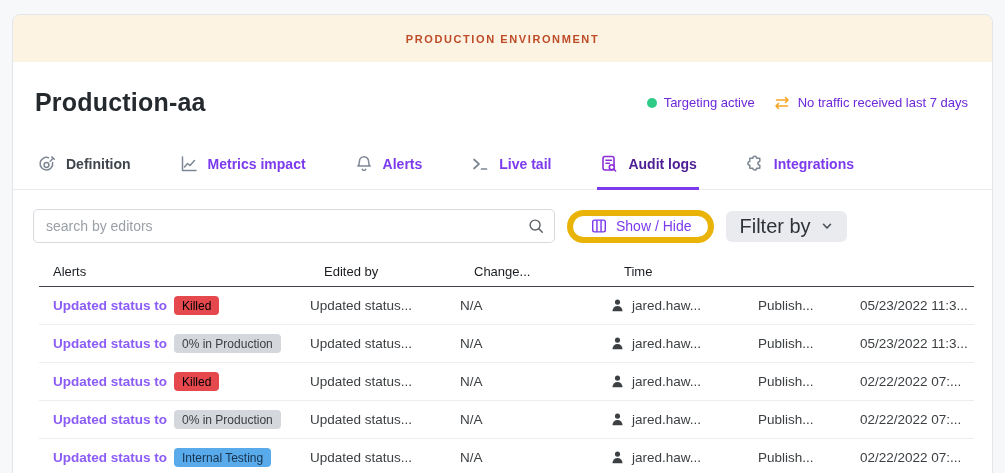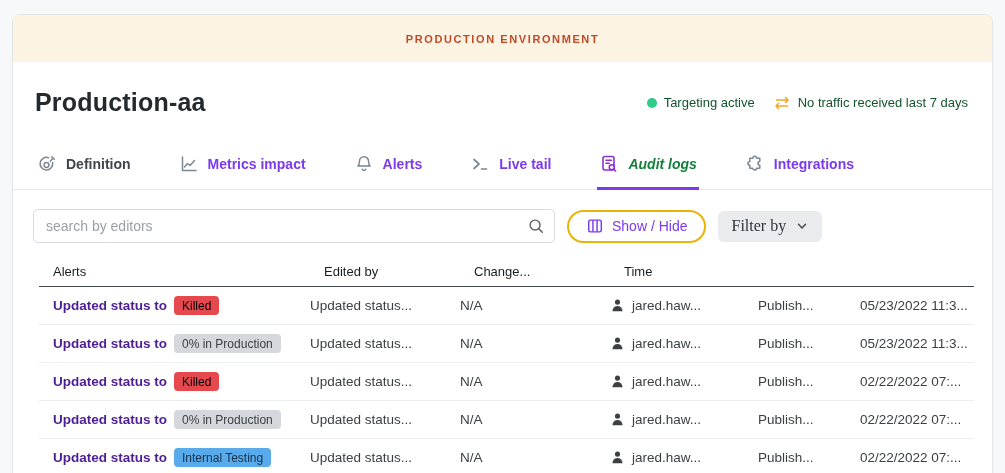--- a/index.html
+++ b/index.html
@@ -32,40 +32,40 @@
     display: flex; align-items: center; justify-content: space-between;
     padding: 26px 24px 0 22px;
   }
   .page-title {
     font-size: 25px;
     font-weight: bold;
     color: #24292E;
     letter-spacing: 0.2px;
   }
   .status-group { display: flex; align-items: center; gap: 18px; }
-  .status-item { display: flex; align-items: center; gap: 7px; font-size: 13px; color: #14532d; }
+  .status-item { display: flex; align-items: center; gap: 7px; font-size: 13px; color: #6d28d9; }
   .dot-green { width: 10px; height: 10px; border-radius: 50%; background: #2FCB87; }
   
   .tabs {
     display: flex; align-items: flex-end; gap: 44px;
     margin-top: 26px;
     padding: 0 22px;
     border-bottom: 1px solid #E8EAED;
   }
   .tab {
     display: flex; align-items: center; gap: 9px;
     padding: 11px 2px 13px 2px;
     cursor: pointer;
     border-bottom: 3px solid transparent;
     margin-bottom: -1px;
   }
   .tab .tab-label { font-size: 14px; font-weight: bold; color: #7C3AED; }
   .tab.muted .tab-label { color: #3F454D; }
   .tab.active { border-bottom-color: #7C3AED; }
-  .tab.active .tab-label { color: #15803d; font-style: italic; }
+  .tab.active .tab-label { color: #4c1d95; }
   .tab svg { flex: none; }
   
   .toolbar {
     display: flex; align-items: center;
     padding: 19px 22px 0 20px;
   }
   .search-wrap { position: relative; width: 522px; }
   .search-input {
     width: 100%; height: 34px;
     border: 1px solid #D6DADF;
@@ -76,37 +76,37 @@
     font-family: inherit;
     outline: none;
     background: #fff;
   }
   .search-input::placeholder { color: #9AA0A6; }
   .search-ic { position: absolute; right: 10px; top: 8px; }
   .showhide-btn {
     margin-left: 12px;
     display: flex; align-items: center; gap: 8px;
     height: 33px; padding: 0 17px;
-    border: 2px solid #eab308;
+    border: 6px solid #eab308;
     border-radius: 17px;
     background: #fff;
     color: #7C3AED;
     font-size: 14px; font-weight: 500;
     font-family: inherit;
     cursor: pointer;
   }
   .filter-btn {
     margin-left: 12px;
     display: flex; align-items: center; gap: 9px;
     height: 31px; padding: 0 13px;
     border: none; border-radius: 6px;
     background: #E9EBEF;
     color: #2F3338;
-    font-size: 16px;
-    font-family: Liberation Serif, serif;
+    font-size: 20px;
+    font-family: Liberation Sans, sans-serif;
     cursor: pointer;
   }
   
   .table { margin: 13px 18px 0 26px; }
   .tgrid {
     display: grid;
     grid-template-columns: 271px 150px 150px 148px 102px 1fr;
     align-items: center;
   }
   .thead {
@@ -122,21 +122,21 @@
     height: 38px;
     border-bottom: 1px solid #ECEEF1;
     background: #fff;
   }
   .cell {
     font-size: 13.5px; color: #3C4043;
     white-space: nowrap; overflow: hidden;
   }
   .title-cell { padding-left: 14px; display: flex; align-items: center; gap: 7px; }
   .row-link {
-    font-size: 13.5px; font-weight: bold; color: #4c1d95;
+    font-size: 13.5px; font-weight: bold; color: #8b5cf6;
     text-decoration: none; cursor: pointer; white-space: nowrap;
   }
   .badge {
     display: inline-block;
     font-size: 12px;
     padding: 2.5px 8px;
     border-radius: 4px;
     white-space: nowrap;
   }
   .badge.red  { background: #E5484D; color: #000000; }

